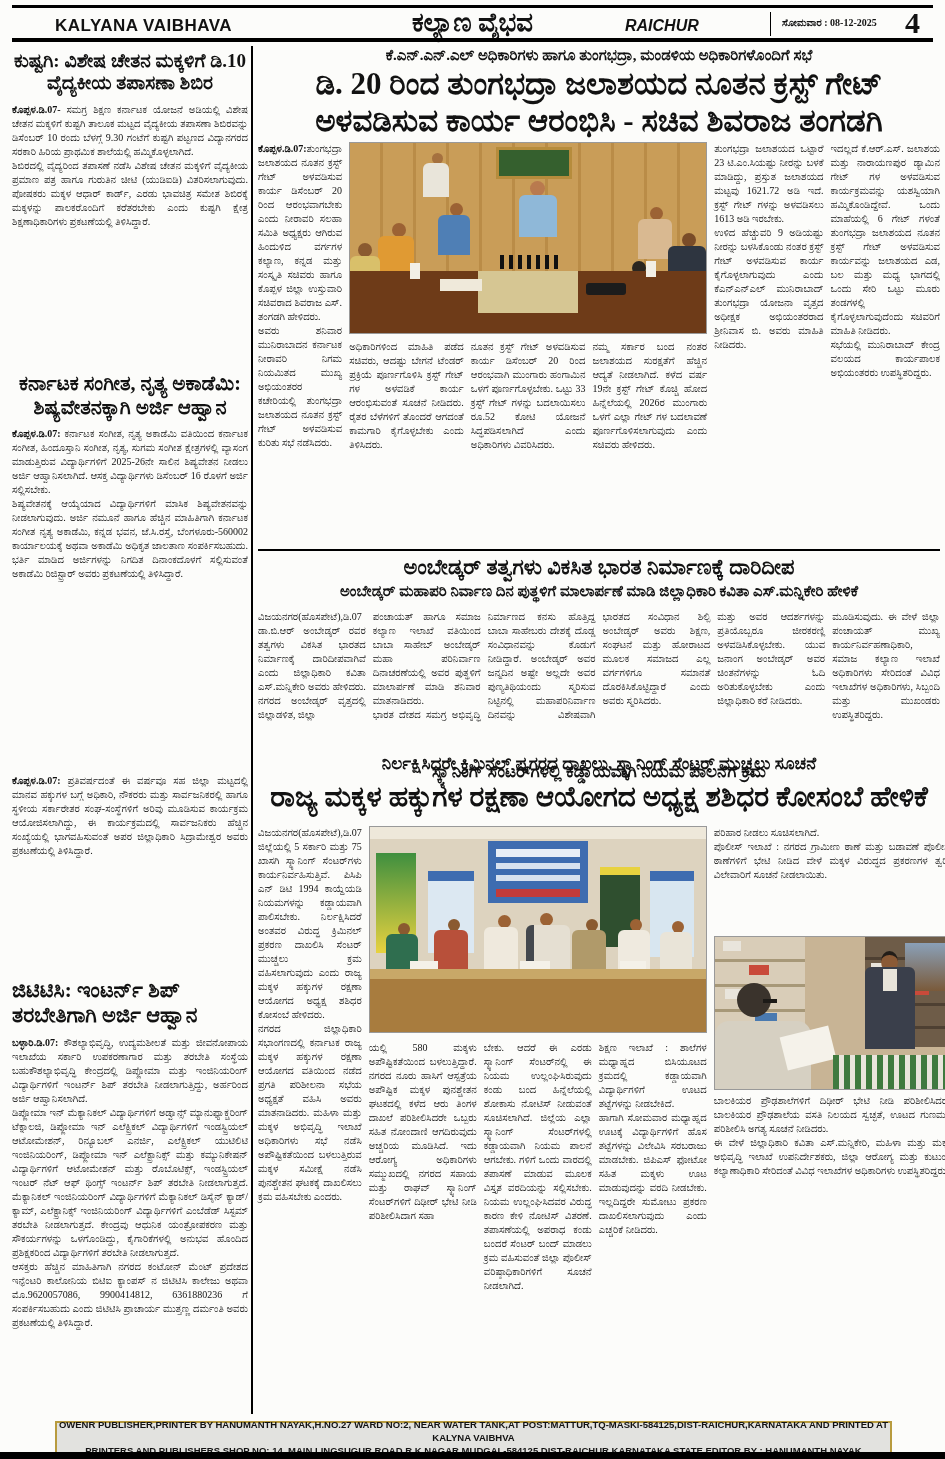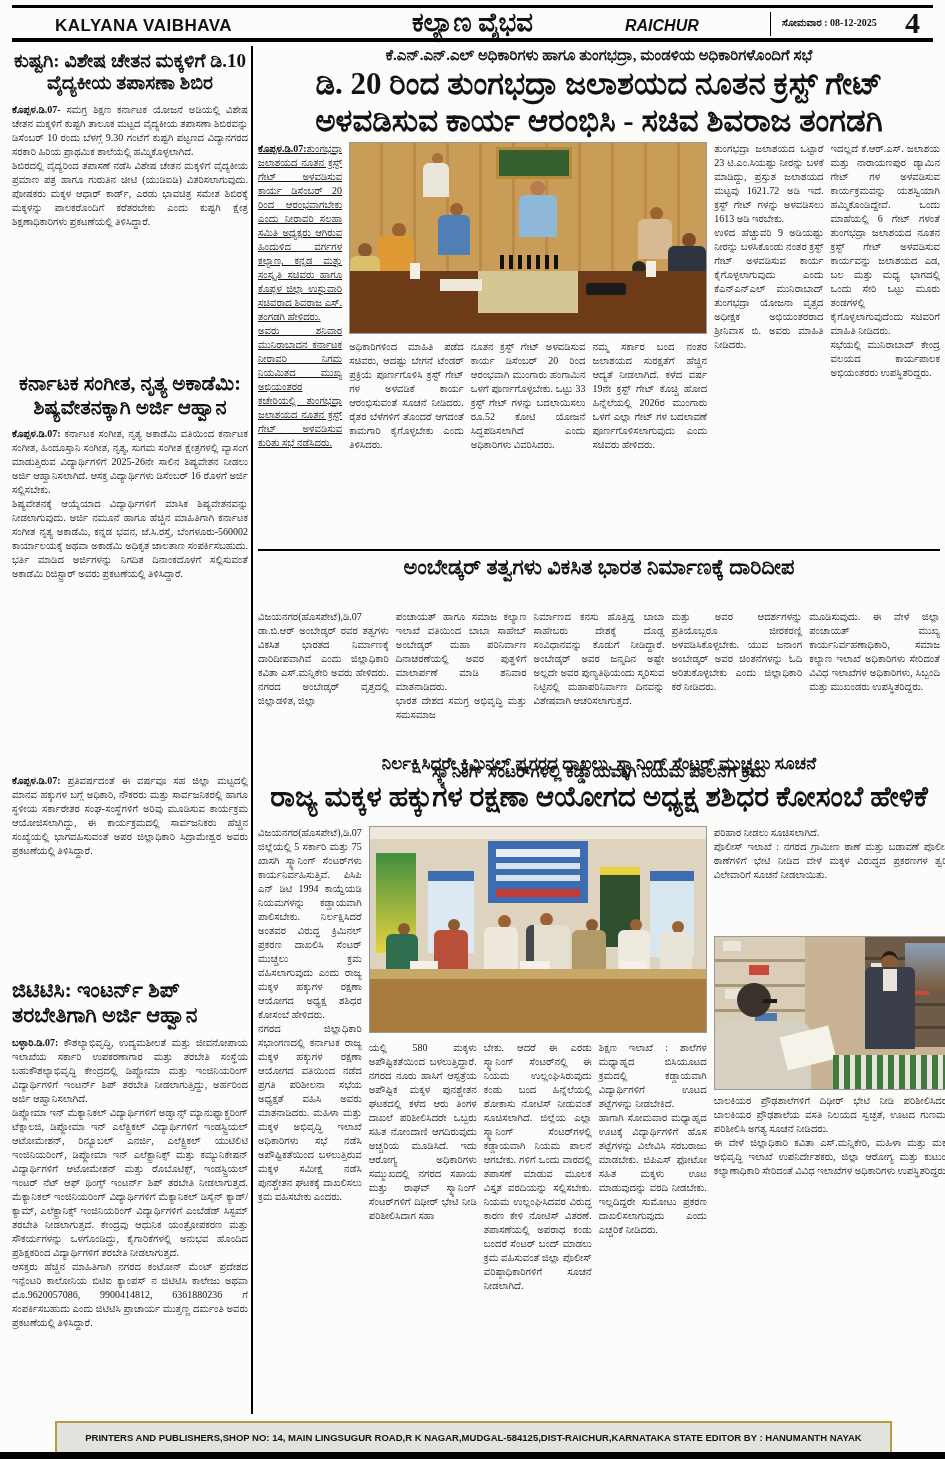--- a/index.html
+++ b/index.html
@@ -69,21 +69,21 @@
     <p class="body-txt" style="margin:8px 0 0;"><b class="dl">ಬಳ್ಳಾರಿ.ಡಿ.07:</b><span> ಕೌಶಲ್ಯಾಭಿವೃದ್ಧಿ, ಉದ್ಯಮಶೀಲತೆ ಮತ್ತು ಜೀವನೋಪಾಯ ಇಲಾಖೆಯ ಸರ್ಕಾರಿ ಉಪಕರಣಾಗಾರ ಮತ್ತು ತರಬೇತಿ ಸಂಸ್ಥೆಯ ಬಹುಕೌಶಲ್ಯಾಭಿವೃದ್ಧಿ ಕೇಂದ್ರದಲ್ಲಿ ಡಿಪ್ಲೋಮಾ ಮತ್ತು ಇಂಜಿನಿಯರಿಂಗ್ ವಿದ್ಯಾರ್ಥಿಗಳಿಗೆ ಇಂಟರ್ನ್ ಶಿಪ್ ತರಬೇತಿ ನೀಡಲಾಗುತ್ತಿದ್ದು, ಅರ್ಹರಿಂದ ಅರ್ಜಿ ಆಹ್ವಾನಿಸಲಾಗಿದೆ.
  ಡಿಪ್ಲೋಮಾ ಇನ್ ಮೆಕ್ಯಾನಿಕಲ್ ವಿದ್ಯಾರ್ಥಿಗಳಿಗೆ ಅಡ್ವಾನ್ಸ್ ಮ್ಯಾನುಫ್ಯಾಕ್ಚರಿಂಗ್ ಟೆಕ್ನಾಲಜಿ, ಡಿಪ್ಲೋಮಾ ಇನ್ ಎಲೆಕ್ಟ್ರಿಕಲ್ ವಿದ್ಯಾರ್ಥಿಗಳಿಗೆ ಇಂಡಸ್ಟ್ರಿಯಲ್ ಆಟೋಮೇಶನ್, ರಿನ್ಯೂಬಲ್ ಎನರ್ಜಿ, ಎಲೆಕ್ಟ್ರಿಕಲ್ ಯುಟಿಲಿಟಿ ಇಂಜಿನಿಯರಿಂಗ್, ಡಿಪ್ಲೋಮಾ ಇನ್ ಎಲೆಕ್ಟ್ರಾನಿಕ್ಸ್ ಮತ್ತು ಕಮ್ಯುನಿಕೇಷನ್ ವಿದ್ಯಾರ್ಥಿಗಳಿಗೆ ಆಟೋಮೇಶನ್ ಮತ್ತು ರೊಬೊಟಿಕ್ಸ್, ಇಂಡಸ್ಟ್ರಿಯಲ್ ಇಂಟರ್ ನೆಟ್ ಆಫ್ ಥಿಂಗ್ಸ್ ಇಂಟರ್ನ್ ಶಿಪ್ ತರಬೇತಿ ನೀಡಲಾಗುತ್ತದೆ. ಮೆಕ್ಯಾನಿಕಲ್ ಇಂಜಿನಿಯರಿಂಗ್ ವಿದ್ಯಾರ್ಥಿಗಳಿಗೆ ಮೆಕ್ಯಾನಿಕಲ್ ಡಿಸೈನ್ ಕ್ಯಾಡ್/ಕ್ಯಾಮ್, ಎಲೆಕ್ಟ್ರಾನಿಕ್ಸ್ ಇಂಜಿನಿಯರಿಂಗ್ ವಿದ್ಯಾರ್ಥಿಗಳಿಗೆ ಎಂಬೆಡೆಡ್ ಸಿಸ್ಟಮ್ ತರಬೇತಿ ನೀಡಲಾಗುತ್ತದೆ. ಕೇಂದ್ರವು ಆಧುನಿಕ ಯಂತ್ರೋಪಕರಣ ಮತ್ತು ಸೌಕರ್ಯಗಳನ್ನು ಒಳಗೊಂಡಿದ್ದು, ಕೈಗಾರಿಕೆಗಳಲ್ಲಿ ಅನುಭವ ಹೊಂದಿದ ಪ್ರಶಿಕ್ಷಕರಿಂದ ವಿದ್ಯಾರ್ಥಿಗಳಿಗೆ ತರಬೇತಿ ನೀಡಲಾಗುತ್ತದೆ.
  ಆಸಕ್ತರು ಹೆಚ್ಚಿನ ಮಾಹಿತಿಗಾಗಿ ನಗರದ ಕಂಟೋನ್ ಮೆಂಟ್ ಪ್ರದೇಶದ ಇನ್ಫೆಂಟರಿ ಕಾಲೋನಿಯ ಬಿಟಿಐ ಕ್ಯಾಂಪಸ್ ನ ಜಿಟಿಟಿಸಿ ಕಾಲೇಜು ಅಥವಾ ಮೊ.9620057086, 9900414812, 6361880236 ಗೆ ಸಂಪರ್ಕಿಸಬಹುದು ಎಂದು ಜಿಟಿಟಿಸಿ ಪ್ರಾಚಾರ್ಯ ಮುತ್ತಣ್ಣ ದರ್ಮಂತಿ ಅವರು ಪ್ರಕಟಣೆಯಲ್ಲಿ ತಿಳಿಸಿದ್ದಾರೆ.</span></p>
   </div>
 
   <div class="abs kicker" style="left:258px;top:47px;width:682px;font-size:15px;">ಕೆ.ಎನ್.ಎನ್.ಎಲ್ ಅಧಿಕಾರಿಗಳು ಹಾಗೂ ತುಂಗಭದ್ರಾ, ಮಂಡಳಿಯ ಅಧಿಕಾರಿಗಳೊಂದಿಗೆ ಸಭೆ</div>
   <div class="abs headline" style="left:258px;top:66px;width:682px;font-size:31px;">ಡಿ. 20 ರಿಂದ ತುಂಗಭದ್ರಾ ಜಲಾಶಯದ ನೂತನ ಕ್ರಸ್ಟ್ ಗೇಟ್ ಅಳವಡಿಸುವ ಕಾರ್ಯ ಆರಂಭಿಸಿ - ಸಚಿವ ಶಿವರಾಜ ತಂಗಡಗಿ</div>
 
   <div class="abs" style="left:258px;top:142px;width:682px;height:404px;">
     <div class="colrow" style="height:100%;">
-      <div class="col body-txt" style="flex:0 0 82px;text-decoration:underline;"><b class="dl">ಕೊಪ್ಪಳ.ಡಿ.07:</b><span>ತುಂಗಭದ್ರಾ ಜಲಾಶಯದ ನೂತನ ಕ್ರಸ್ಟ್ ಗೇಟ್ ಅಳವಡಿಸುವ ಕಾರ್ಯ ಡಿಸೆಂಬರ್ 20 ರಿಂದ ಆರಂಭವಾಗಬೇಕು ಎಂದು ನೀರಾವರಿ ಸಲಹಾ ಸಮಿತಿ ಅಧ್ಯಕ್ಷರು ಆಗಿರುವ ಹಿಂದುಳಿದ ವರ್ಗಗಳ ಕಲ್ಯಾಣ, ಕನ್ನಡ ಮತ್ತು ಸಂಸ್ಕೃತಿ ಸಚಿವರು ಹಾಗೂ ಕೊಪ್ಪಳ ಜಿಲ್ಲಾ ಉಸ್ತುವಾರಿ ಸಚಿವರಾದ ಶಿವರಾಜ ಎಸ್. ತಂಗಡಗಿ ಹೇಳಿದರು.
+      <div class="col body-txt" style="flex:0 0 82px;"><b class="dl">ಕೊಪ್ಪಳ.ಡಿ.07:</b><span>ತುಂಗಭದ್ರಾ ಜಲಾಶಯದ ನೂತನ ಕ್ರಸ್ಟ್ ಗೇಟ್ ಅಳವಡಿಸುವ ಕಾರ್ಯ ಡಿಸೆಂಬರ್ 20 ರಿಂದ ಆರಂಭವಾಗಬೇಕು ಎಂದು ನೀರಾವರಿ ಸಲಹಾ ಸಮಿತಿ ಅಧ್ಯಕ್ಷರು ಆಗಿರುವ ಹಿಂದುಳಿದ ವರ್ಗಗಳ ಕಲ್ಯಾಣ, ಕನ್ನಡ ಮತ್ತು ಸಂಸ್ಕೃತಿ ಸಚಿವರು ಹಾಗೂ ಕೊಪ್ಪಳ ಜಿಲ್ಲಾ ಉಸ್ತುವಾರಿ ಸಚಿವರಾದ ಶಿವರಾಜ ಎಸ್. ತಂಗಡಗಿ ಹೇಳಿದರು.
  ಅವರು ಶನಿವಾರ ಮುನಿರಾಬಾದನ ಕರ್ನಾಟಕ ನೀರಾವರಿ ನಿಗಮ ನಿಯಮಿತದ ಮುಖ್ಯ ಅಭಿಯಂತರರ ಕಚೇರಿಯಲ್ಲಿ ತುಂಗಭದ್ರಾ ಜಲಾಶಯದ ನೂತನ ಕ್ರಸ್ಟ್ ಗೇಟ್ ಅಳವಡಿಸುವ ಕುರಿತು ಸಭೆ ನಡೆಸಿದರು.</span></div>
 
       <div style="flex:0 0 356px;">
 
         <div class="photo" style="width:356px;height:190px;">
           <div class="ph" style="inset:0;background:repeating-linear-gradient(90deg,#c99d58 0 30px,#ba8c47 30px 33px);"></div>
           <div class="ph" style="left:146px;top:4px;width:70px;height:26px;background:#35602e;border:3px solid #b68c3c;"></div>
 
           <div class="ph head" style="left:82px;top:10px;width:11px;height:11px;background:#a5713f;"></div>
           <div class="ph torso" style="left:73px;top:20px;width:26px;height:34px;background:#e9e5da;"></div>
@@ -121,26 +121,28 @@
       <div class="col body-txt">ತುಂಗಭದ್ರಾ ಜಲಾಶಯದ ಒಟ್ಟಾರೆ 23 ಟಿ.ಎಂ.ಸಿಯಷ್ಟು ನೀರನ್ನು ಬಳಕೆ ಮಾಡಿದ್ದು, ಪ್ರಸ್ತುತ ಜಲಾಶಯದ ಮಟ್ಟವು 1621.72 ಅಡಿ ಇದೆ. ಕ್ರಸ್ಟ್ ಗೇಟ್ ಗಳನ್ನು ಅಳವಡಿಸಲು 1613 ಅಡಿ ಇರಬೇಕು.
  ಉಳಿದ ಹೆಚ್ಚುವರಿ 9 ಅಡಿಯಷ್ಟು ನೀರನ್ನು ಬಳಸಿಕೊಂಡು ನಂತರ ಕ್ರಸ್ಟ್ ಗೇಟ್ ಅಳವಡಿಸುವ ಕಾರ್ಯ ಕೈಗೊಳ್ಳಲಾಗುವುದು ಎಂದು ಕೆಎನ್ಎನ್ಎಲ್ ಮುನಿರಾಬಾದ್ ತುಂಗಭದ್ರಾ ಯೋಜನಾ ವೃತ್ತದ ಅಧೀಕ್ಷಕ ಅಭಿಯಂತರರಾದ ಶ್ರೀನಿವಾಸ ಬಿ. ಅವರು ಮಾಹಿತಿ ನೀಡಿದರು.</div>
       <div class="col body-txt">ಇದಲ್ಲದೆ ಕೆ.ಆರ್.ಎಸ್. ಜಲಾಶಯ ಮತ್ತು ನಾರಾಯಣಪುರ ಡ್ಯಾಮಿನ ಗೇಟ್ ಗಳ ಅಳವಡಿಸುವ ಕಾರ್ಯಕ್ರಮವನ್ನು ಯಶಸ್ವಿಯಾಗಿ ಹಮ್ಮಿಕೊಂಡಿದ್ದೇವೆ. ಒಂದು ಮಾಹೆಯಲ್ಲಿ 6 ಗೇಟ್ ಗಳಂತೆ ತುಂಗಭದ್ರಾ ಜಲಾಶಯದ ನೂತನ ಕ್ರಸ್ಟ್ ಗೇಟ್ ಅಳವಡಿಸುವ ಕಾರ್ಯವನ್ನು ಜಲಾಶಯದ ಎಡ, ಬಲ ಮತ್ತು ಮಧ್ಯ ಭಾಗದಲ್ಲಿ ಒಂದು ಸೇರಿ ಒಟ್ಟು ಮೂರು ತಂಡಗಳಲ್ಲಿ ಕೈಗೊಳ್ಳಲಾಗುವುದೆಂದು ಸಚಿವರಿಗೆ ಮಾಹಿತಿ ನೀಡಿದರು.
  ಸಭೆಯಲ್ಲಿ ಮುನಿರಾಬಾದ್ ಕೇಂದ್ರ ವಲಯದ ಕಾರ್ಯಪಾಲಕ ಅಭಿಯಂತರರು ಉಪಸ್ಥಿತರಿದ್ದರು.</div>
     </div>
   </div>
 
   <div class="abs rule" style="left:258px;top:549px;width:682px;height:2px;"></div>
 
   <div class="abs headline" style="left:258px;top:555px;width:682px;font-size:21px;">ಅಂಬೇಡ್ಕರ್ ತತ್ವಗಳು ವಿಕಸಿತ ಭಾರತ ನಿರ್ಮಾಣಕ್ಕೆ ದಾರಿದೀಪ</div>
+  <div class="abs headline" style="left:258px;top:583px;width:682px;font-size:15px;">ಅಂಬೇಡ್ಕರ್ ಮಹಾಪರಿ ನಿರ್ವಾಣ ದಿನ ಪುತ್ಥಳಿಗೆ ಮಾಲಾರ್ಪಣೆ ಮಾಡಿ ಜಿಲ್ಲಾಧಿಕಾರಿ ಕವಿತಾ ಎಸ್.ಮನ್ನಿಕೇರಿ ಹೇಳಿಕೆ</div>
   <div class="abs" style="left:258px;top:610px;width:682px;height:115px;">
     <div class="colrow" style="height:100%;overflow:hidden;">
       <div class="col body-txt">ವಿಜಯನಗರ(ಹೊಸಪೇಟೆ),ಡಿ.07 ಡಾ.ಬಿ.ಆರ್ ಅಂಬೇಡ್ಕರ್ ರವರ ತತ್ವಗಳು ವಿಕಸಿತ ಭಾರತದ ನಿರ್ಮಾಣಕ್ಕೆ ದಾರಿದೀಪವಾಗಿವೆ ಎಂದು ಜಿಲ್ಲಾಧಿಕಾರಿ ಕವಿತಾ ಎಸ್.ಮನ್ನಿಕೇರಿ ಅವರು ಹೇಳಿದರು. ನಗರದ ಅಂಬೇಡ್ಕರ್ ವೃತ್ತದಲ್ಲಿ ಜಿಲ್ಲಾಡಳಿತ, ಜಿಲ್ಲಾ</div>
       <div class="col body-txt">ಪಂಚಾಯತ್ ಹಾಗೂ ಸಮಾಜ ಕಲ್ಯಾಣ ಇಲಾಖೆ ವತಿಯಿಂದ ಬಾಬಾ ಸಾಹೇಬ್ ಅಂಬೇಡ್ಕರ್ ಮಹಾ ಪರಿನಿರ್ವಾಣ ದಿನಾಚರಣೆಯಲ್ಲಿ ಅವರ ಪುತ್ಥಳಿಗೆ ಮಾಲಾರ್ಪಣೆ ಮಾಡಿ ಶನಿವಾರ ಮಾತನಾಡಿದರು.
  ಭಾರತ ದೇಶದ ಸಮಗ್ರ ಅಭಿವೃದ್ಧಿ ಮತ್ತು ಸಮಸಮಾಜ</div>
       <div class="col body-txt">ನಿರ್ಮಾಣದ ಕನಸು ಹೊತ್ತಿದ್ದ ಬಾಬಾ ಸಾಹೇಬರು ದೇಶಕ್ಕೆ ದೊಡ್ಡ ಸಂವಿಧಾನವನ್ನು ಕೊಡುಗೆ ನೀಡಿದ್ದಾರೆ. ಅಂಬೇಡ್ಕರ್ ಅವರ ಜನ್ಮದಿನ ಅಷ್ಟೇ ಅಲ್ಲದೇ ಅವರ ಪುಣ್ಯತಿಥಿಯಂದು ಸ್ಮರಿಸುವ ನಿಟ್ಟಿನಲ್ಲಿ ಮಹಾಪರಿನಿರ್ವಾಣ ದಿನವನ್ನು ವಿಶೇಷವಾಗಿ ಆಚರಿಸಲಾಗುತ್ತದೆ.</div>
+      <div class="col body-txt">ಭಾರತದ ಸಂವಿಧಾನ ಶಿಲ್ಪಿ ಅಂಬೇಡ್ಕರ್ ಅವರು ಶಿಕ್ಷಣ, ಸಂಘಟನೆ ಮತ್ತು ಹೋರಾಟದ ಮೂಲಕ ಸಮಾಜದ ಎಲ್ಲ ವರ್ಗಗಳಿಗೂ ಸಮಾನತೆ ದೊರಕಿಸಿಕೊಟ್ಟಿದ್ದಾರೆ ಎಂದು ಅವರು ಸ್ಮರಿಸಿದರು.</div>
       <div class="col body-txt">ಮತ್ತು ಅವರ ಆದರ್ಶಗಳನ್ನು ಪ್ರತಿಯೊಬ್ಬರೂ ಜೀರಕರಣ್ಲಿ ಅಳವಡಿಸಿಕೊಳ್ಳಬೇಕು. ಯುವ ಜನಾಂಗ ಅಂಬೇಡ್ಕರ್ ಅವರ ಚಿಂತನೆಗಳನ್ನು ಓದಿ ಅರಿತುಕೊಳ್ಳಬೇಕು ಎಂದು ಜಿಲ್ಲಾಧಿಕಾರಿ ಕರೆ ನೀಡಿದರು.</div>
       <div class="col body-txt">ಮೂಡಿಸುವುದು. ಈ ವೇಳೆ ಜಿಲ್ಲಾ ಪಂಚಾಯತ್ ಮುಖ್ಯ ಕಾರ್ಯನಿರ್ವಹಣಾಧಿಕಾರಿ, ಸಮಾಜ ಕಲ್ಯಾಣ ಇಲಾಖೆ ಅಧಿಕಾರಿಗಳು ಸೇರಿದಂತೆ ವಿವಿಧ ಇಲಾಖೆಗಳ ಅಧಿಕಾರಿಗಳು, ಸಿಬ್ಬಂದಿ ಮತ್ತು ಮುಖಂಡರು ಉಪಸ್ಥಿತರಿದ್ದರು.</div>
     </div>
   </div>
 
   <div class="abs kicker" style="left:258px;top:730px;width:682px;font-size:17px;margin-top:32px;">ಸ್ಕ್ಯಾನಿಂಗ್ ಸೆಂಟರ್‌ಗಳಲ್ಲಿ ಕಡ್ಡಾಯವಾಗಿ ನಿಯಮ ಪಾಲನೆಗೆ ಕ್ರಮ</div>
   <div class="abs kicker" style="left:258px;top:754px;width:682px;font-size:17px;">ನಿರ್ಲಕ್ಷಿಸಿದರೇ ಕ್ರಿಮಿನಲ್ ಪ್ನಗರದ ದಾಖಲು, ಸ್ಕ್ಯಾನಿಂಗ್ ಸೆಂಟರ್ ಮುಚ್ಚಲು ಸೂಚನೆ</div>
   <div class="abs headline" style="left:258px;top:780px;width:682px;font-size:28px;text-align:center;">ರಾಜ್ಯ ಮಕ್ಕಳ ಹಕ್ಕುಗಳ ರಕ್ಷಣಾ ಆಯೋಗದ ಅಧ್ಯಕ್ಷ ಶಶಿಧರ ಕೋಸಂಬೆ ಹೇಳಿಕೆ</div>
 
   <div class="abs" style="left:258px;top:826px;width:682px;height:588px;">
@@ -219,17 +221,18 @@
         </div>
         <div class="colrow" style="flex:1;">
           <div class="col body-txt">ಬಾಲಕಿಯರ ಪ್ರೌಢಶಾಲೆಗಳಿಗೆ ದಿಢೀರ್ ಭೇಟಿ ನೀಡಿ ಪರಿಶೀಲಿಸಿದರು. ಬಾಲಕಿಯರ ಪ್ರೌಢಶಾಲೆಯ ವಸತಿ ನಿಲಯದ ಸ್ವಚ್ಛತೆ, ಊಟದ ಗುಣಮಟ್ಟ ಪರಿಶೀಲಿಸಿ ಅಗತ್ಯ ಸೂಚನೆ ನೀಡಿದರು.
  ಈ ವೇಳೆ ಜಿಲ್ಲಾಧಿಕಾರಿ ಕವಿತಾ ಎಸ್.ಮನ್ನಿಕೇರಿ, ಮಹಿಳಾ ಮತ್ತು ಮಕ್ಕಳ ಅಭಿವೃದ್ಧಿ ಇಲಾಖೆ ಉಪನಿರ್ದೇಶಕರು, ಜಿಲ್ಲಾ ಆರೋಗ್ಯ ಮತ್ತು ಕುಟುಂಬ ಕಲ್ಯಾಣಾಧಿಕಾರಿ ಸೇರಿದಂತೆ ವಿವಿಧ ಇಲಾಖೆಗಳ ಅಧಿಕಾರಿಗಳು ಉಪಸ್ಥಿತರಿದ್ದರು.</div>
         </div>
       </div>
     </div>
   </div>
 
   <div class="abs footer-box" style="left:55px;top:1421px;width:833px;height:29px;">
+    <div>OWENR PUBLISHER,PRINTER BY HANUMANTH NAYAK,H.NO.27 WARD NO:2, NEAR WATER TANK,AT POST:MATTUR,TQ-MASKI-584125,DIST-RAICHUR,KARNATAKA AND PRINTED AT KALYNA VAIBHVA</div>
     <div>PRINTERS AND PUBLISHERS,SHOP NO: 14, MAIN LINGSUGUR ROAD,R K NAGAR,MUDGAL-584125,DIST-RAICHUR,KARNATAKA STATE EDITOR BY : HANUMANTH NAYAK</div>
   </div>
   <div class="abs rule" style="left:0;top:1452px;width:945px;height:7px;"></div>
 
 </div>
 
 </body></html>

